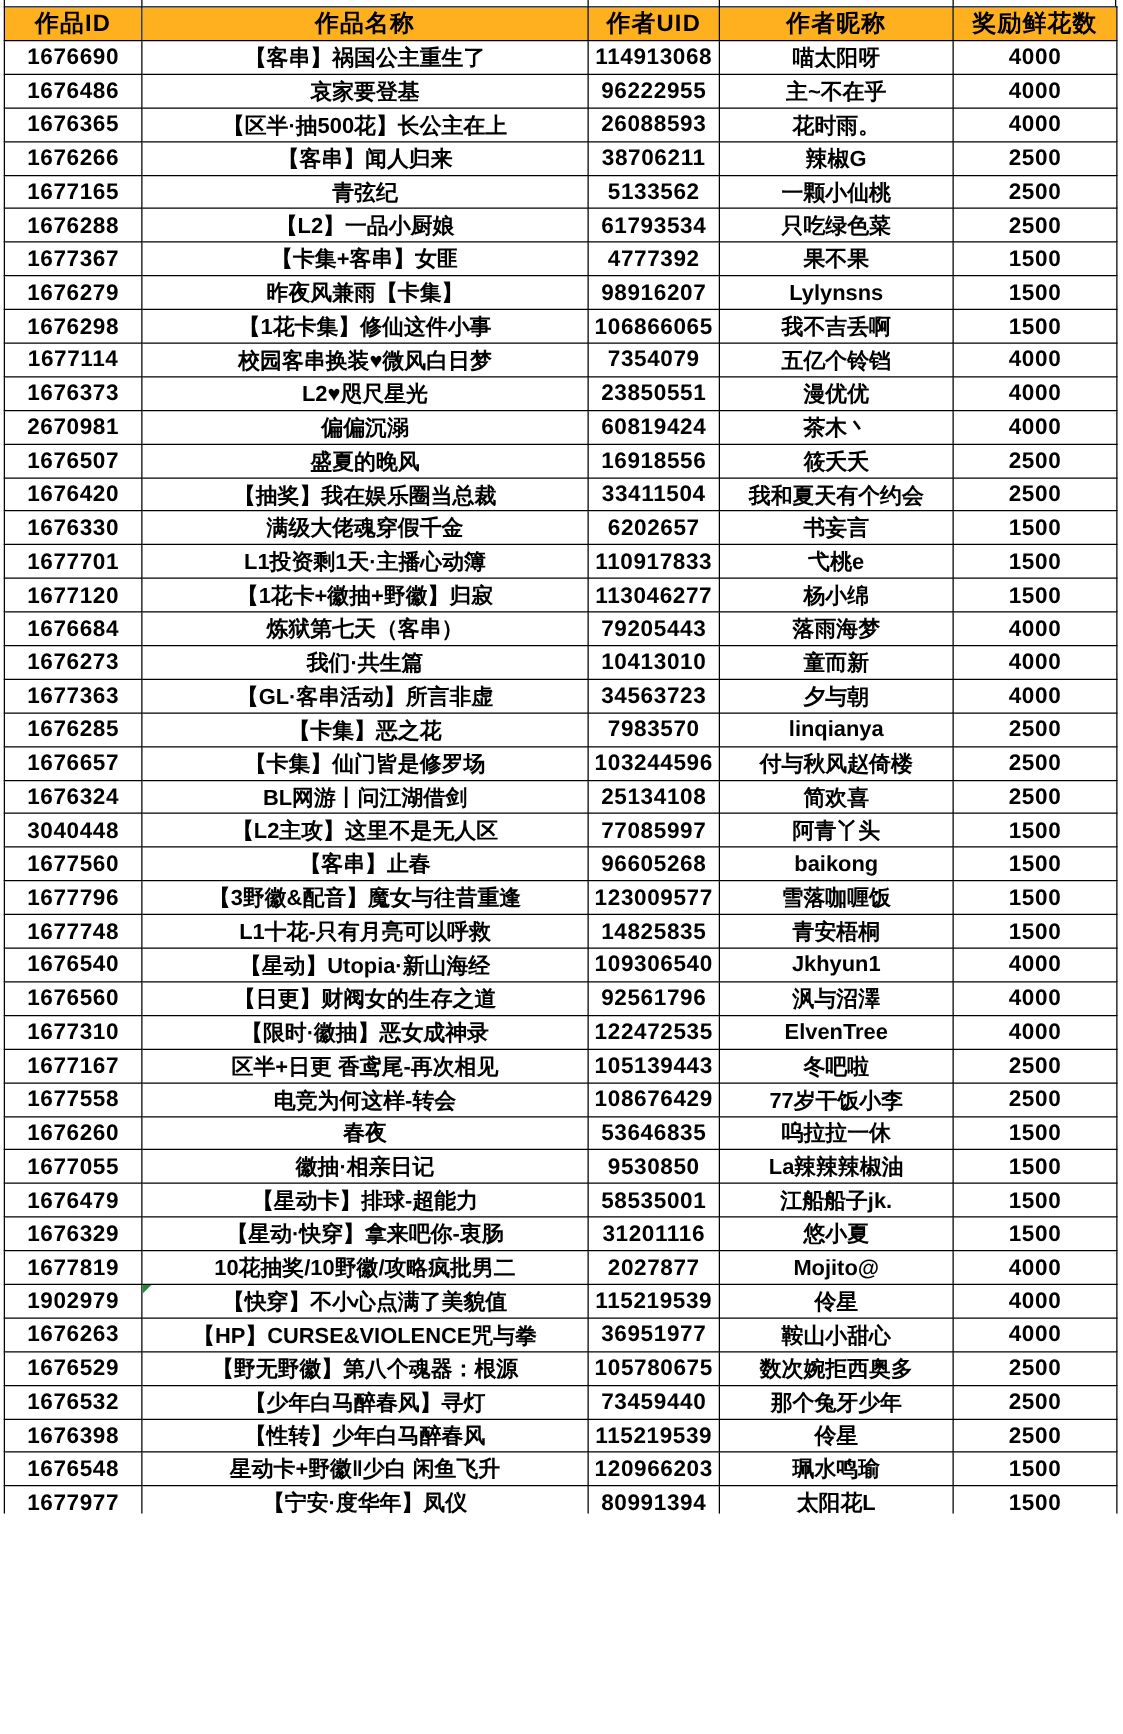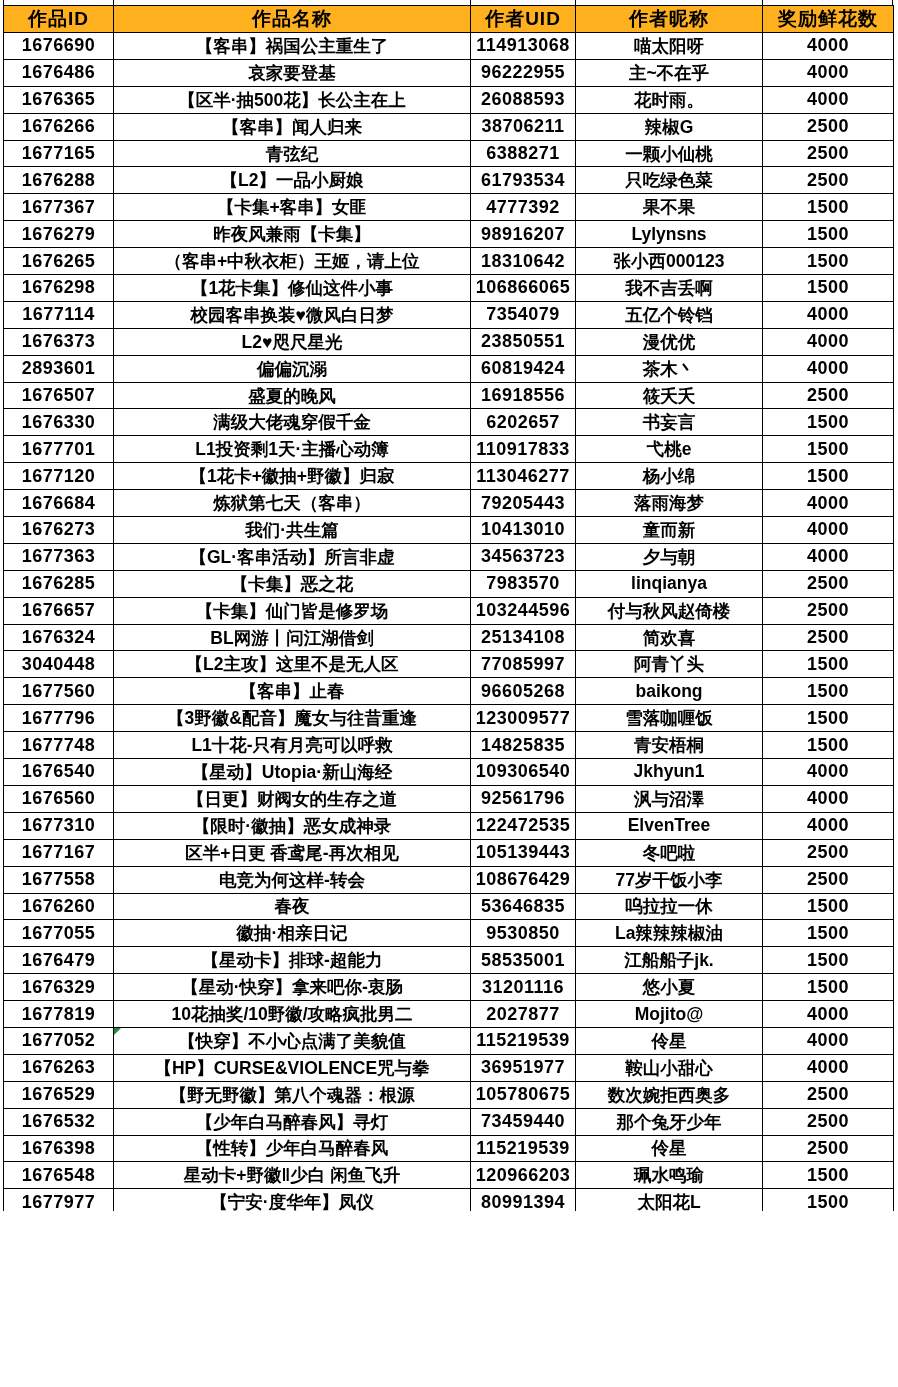--- a/index.html
+++ b/index.html
@@ -101,21 +101,21 @@
         <tr>
           <td class="c-id">1676266</td>
           <td class="c-name">【客串】闻人归来</td>
           <td class="c-uid">38706211</td>
           <td class="c-nick">辣椒G</td>
           <td class="c-flowers">2500</td>
         </tr>
         <tr>
           <td class="c-id">1677165</td>
           <td class="c-name">青弦纪</td>
-          <td class="c-uid">6388271</td>
+          <td class="c-uid">5133562</td>
           <td class="c-nick">一颗小仙桃</td>
           <td class="c-flowers">2500</td>
         </tr>
         <tr>
           <td class="c-id">1676288</td>
           <td class="c-name">【L2】一品小厨娘</td>
           <td class="c-uid">61793534</td>
           <td class="c-nick">只吃绿色菜</td>
           <td class="c-flowers">2500</td>
         </tr>
@@ -127,27 +127,20 @@
           <td class="c-flowers">1500</td>
         </tr>
         <tr>
           <td class="c-id">1676279</td>
           <td class="c-name">昨夜风兼雨【卡集】</td>
           <td class="c-uid">98916207</td>
           <td class="c-nick">Lylynsns</td>
           <td class="c-flowers">1500</td>
         </tr>
         <tr>
-          <td class="c-id">1676265</td>
-          <td class="c-name">（客串+中秋衣柜）王姬，请上位</td>
-          <td class="c-uid">18310642</td>
-          <td class="c-nick">张小西000123</td>
-          <td class="c-flowers">1500</td>
-        </tr>
-        <tr>
           <td class="c-id">1676298</td>
           <td class="c-name">【1花卡集】修仙这件小事</td>
           <td class="c-uid">106866065</td>
           <td class="c-nick">我不吉丢啊</td>
           <td class="c-flowers">1500</td>
         </tr>
         <tr>
           <td class="c-id">1677114</td>
           <td class="c-name">校园客串换装♥微风白日梦</td>
           <td class="c-uid">7354079</td>
@@ -155,34 +148,41 @@
           <td class="c-flowers">4000</td>
         </tr>
         <tr>
           <td class="c-id">1676373</td>
           <td class="c-name">L2♥咫尺星光</td>
           <td class="c-uid">23850551</td>
           <td class="c-nick">漫优优</td>
           <td class="c-flowers">4000</td>
         </tr>
         <tr>
-          <td class="c-id">2893601</td>
+          <td class="c-id">2670981</td>
           <td class="c-name">偏偏沉溺</td>
           <td class="c-uid">60819424</td>
           <td class="c-nick">茶木丶</td>
           <td class="c-flowers">4000</td>
         </tr>
         <tr>
           <td class="c-id">1676507</td>
           <td class="c-name">盛夏的晚风</td>
           <td class="c-uid">16918556</td>
           <td class="c-nick">筱夭夭</td>
           <td class="c-flowers">2500</td>
         </tr>
         <tr>
+          <td class="c-id">1676420</td>
+          <td class="c-name">【抽奖】我在娱乐圈当总裁</td>
+          <td class="c-uid">33411504</td>
+          <td class="c-nick">我和夏天有个约会</td>
+          <td class="c-flowers">2500</td>
+        </tr>
+        <tr>
           <td class="c-id">1676330</td>
           <td class="c-name">满级大佬魂穿假千金</td>
           <td class="c-uid">6202657</td>
           <td class="c-nick">书妄言</td>
           <td class="c-flowers">1500</td>
         </tr>
         <tr>
           <td class="c-id">1677701</td>
           <td class="c-name">L1投资剩1天·主播心动簿</td>
           <td class="c-uid">110917833</td>
@@ -330,21 +330,21 @@
           <td class="c-flowers">1500</td>
         </tr>
         <tr>
           <td class="c-id">1677819</td>
           <td class="c-name">10花抽奖/10野徽/攻略疯批男二</td>
           <td class="c-uid">2027877</td>
           <td class="c-nick">Mojito@</td>
           <td class="c-flowers">4000</td>
         </tr>
         <tr>
-          <td class="c-id">1677052</td>
+          <td class="c-id">1902979</td>
           <td class="c-name" style="position: relative; font-family: Liberation Mono, monospace;">【快穿】不小心点满了美貌值<span class="flag"></span></td>
           <td class="c-uid">115219539</td>
           <td class="c-nick">伶星</td>
           <td class="c-flowers">4000</td>
         </tr>
         <tr>
           <td class="c-id">1676263</td>
           <td class="c-name">【HP】CURSE&amp;VIOLENCE咒与拳</td>
           <td class="c-uid">36951977</td>
           <td class="c-nick">鞍山小甜心</td>

